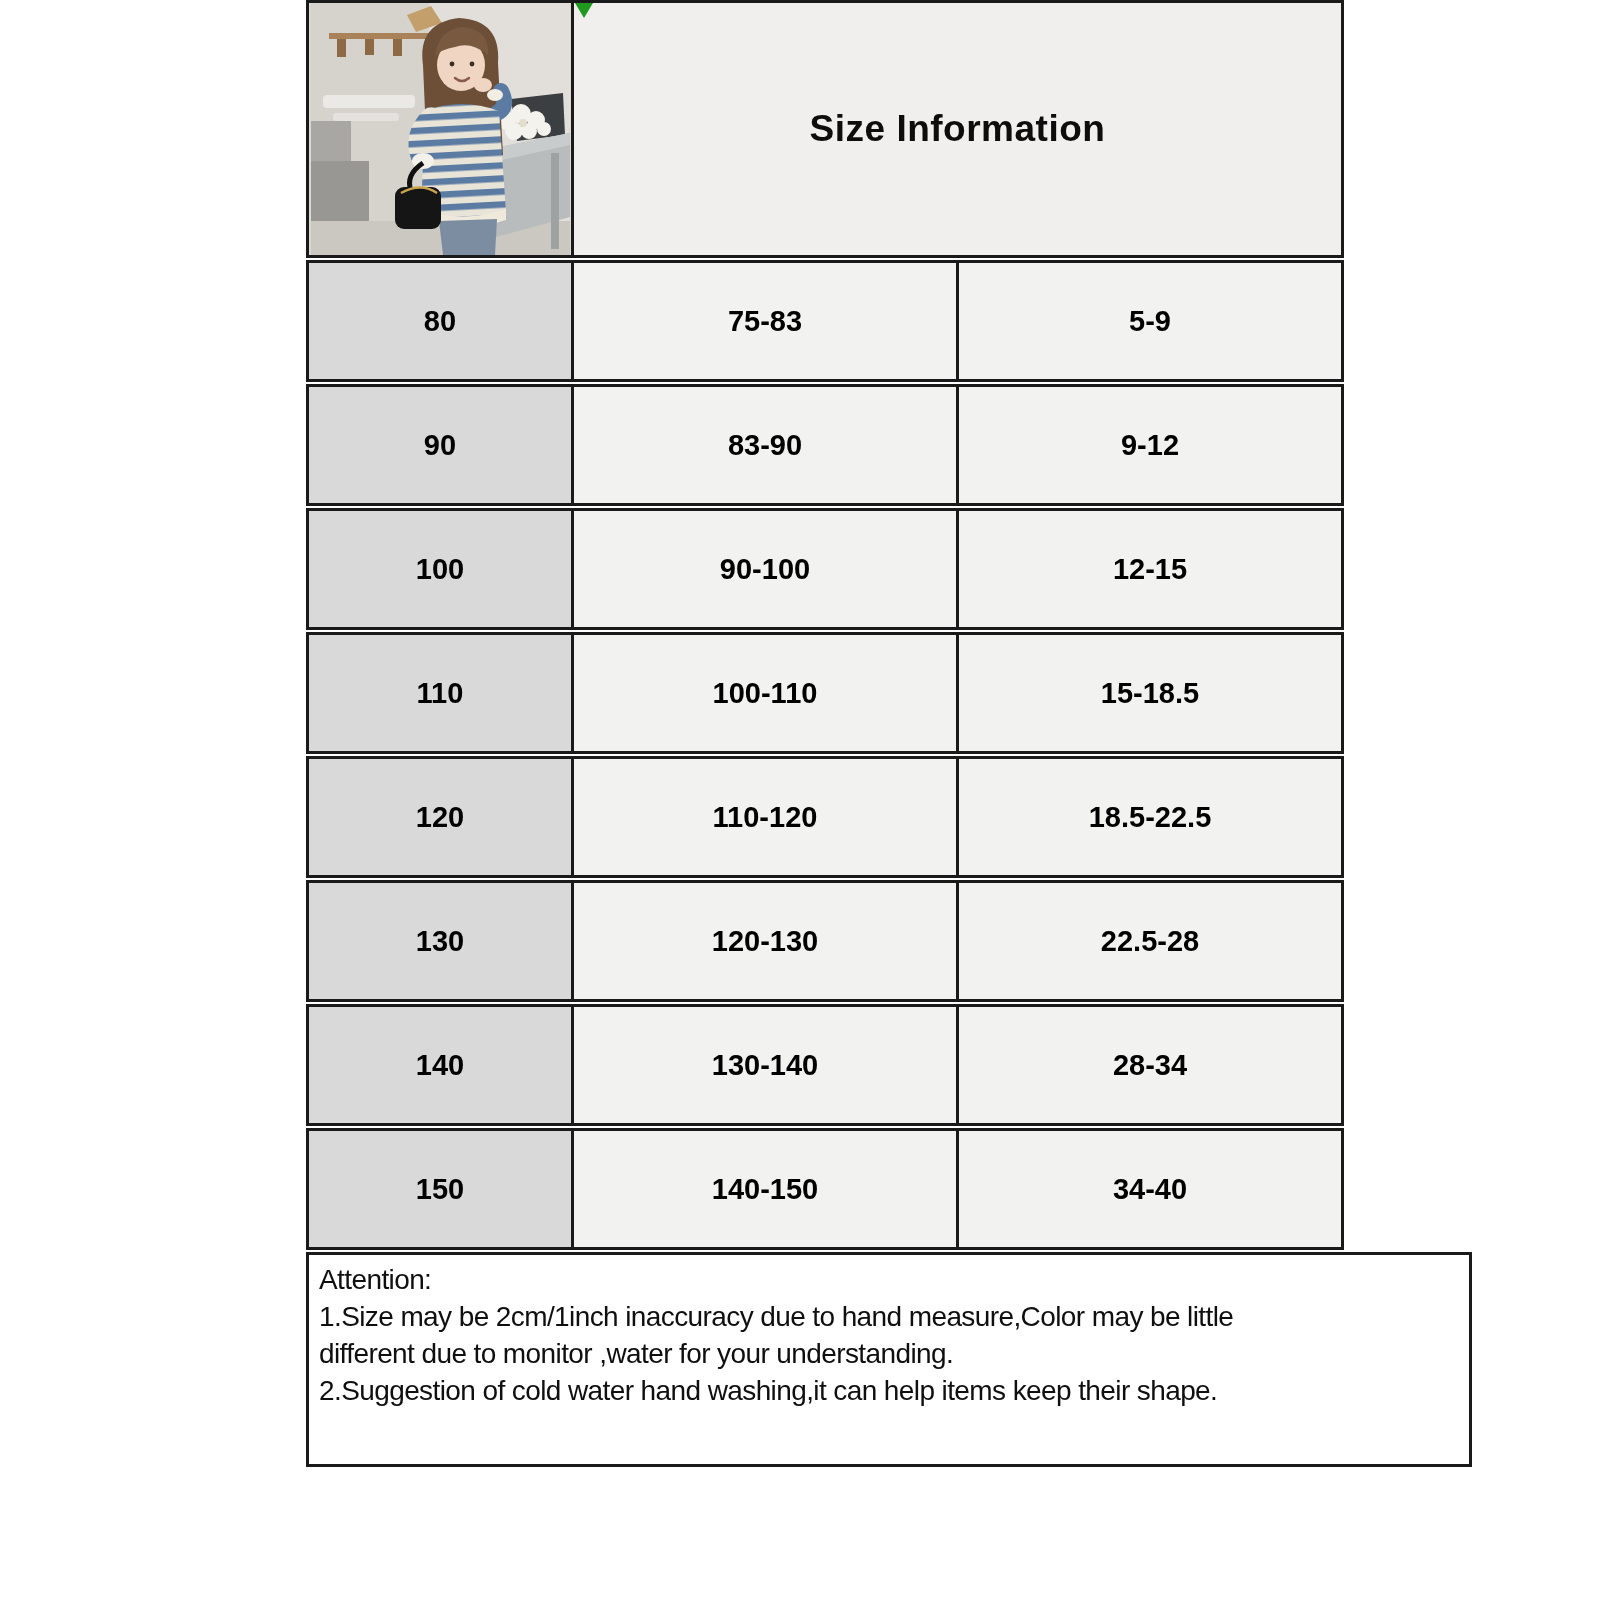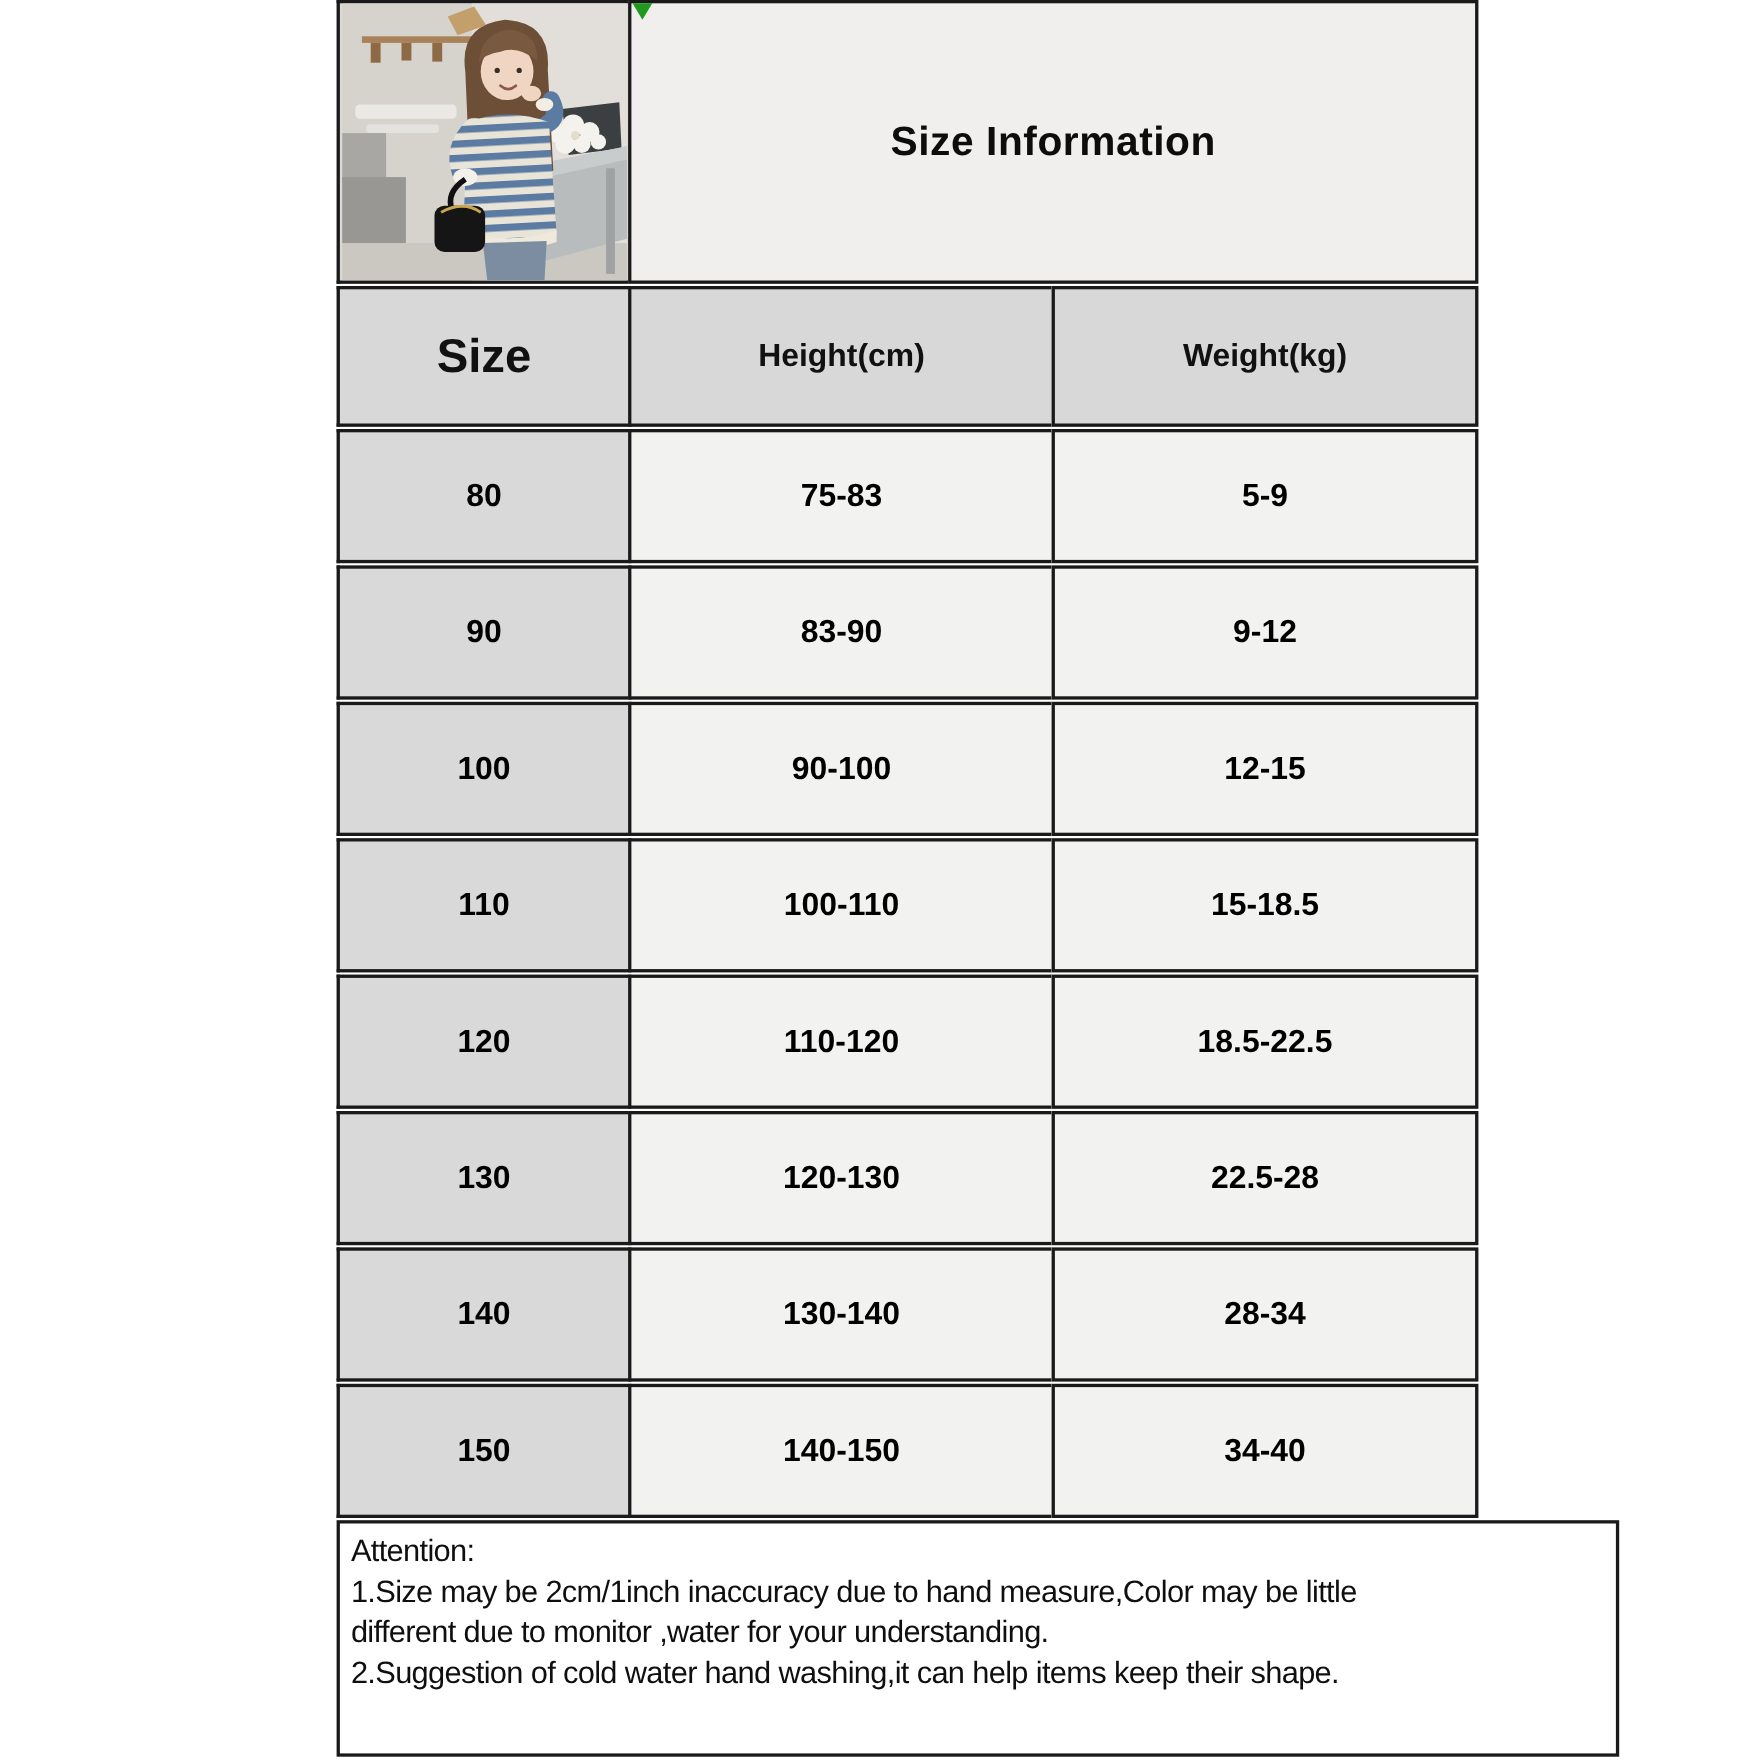--- a/index.html
+++ b/index.html
@@ -141,31 +141,20 @@
           <rect x="84" y="184" width="46" height="42" rx="9" fill="#151515"></rect>
           <path d="M90 190 q20 -11 36 0" stroke="#caa54f" stroke-width="2.5" fill="none"></path>
         </svg>
       </div>
       <div class="cell cwide title-cell last">
         <span class="corner-triangle"></span>
         <span class="title-text">Size Information</span>
       </div>
     </div>
 
-    <div class="trow header-row">
-      <div class="cell c1">
-          <span class="size-head">Size</span>
-        </div>
-      <div class="cell c2">
-          <span class="col-head">Height(cm)</span>
-        </div>
-      <div class="cell c3 last">
-          <span class="col-head">Weight(kg)</span>
-        </div>
-    </div>
 
     <div class="trow data-row">
       <div class="cell c1">
           <span class="data-txt">80</span>
         </div>
       <div class="cell c2">
           <span class="data-txt">75-83</span>
         </div>
       <div class="cell c3 last">
           <span class="data-txt">5-9</span>

